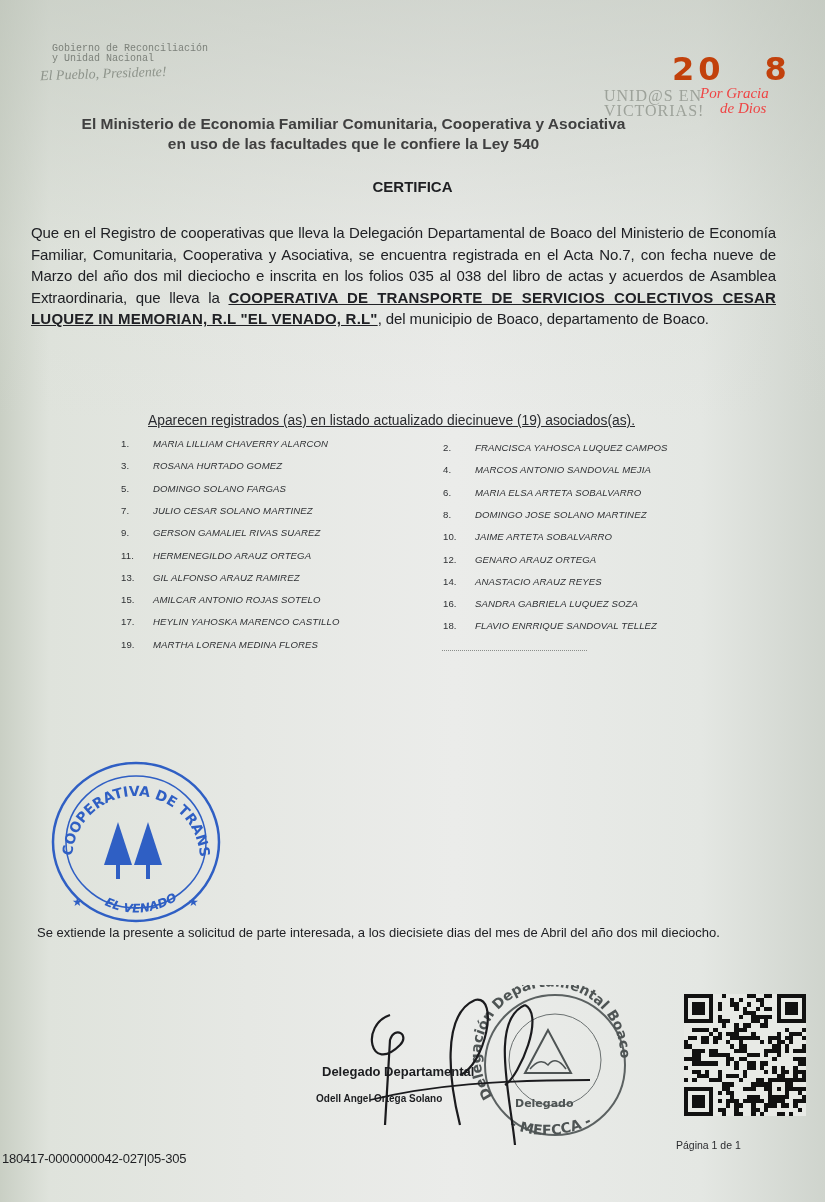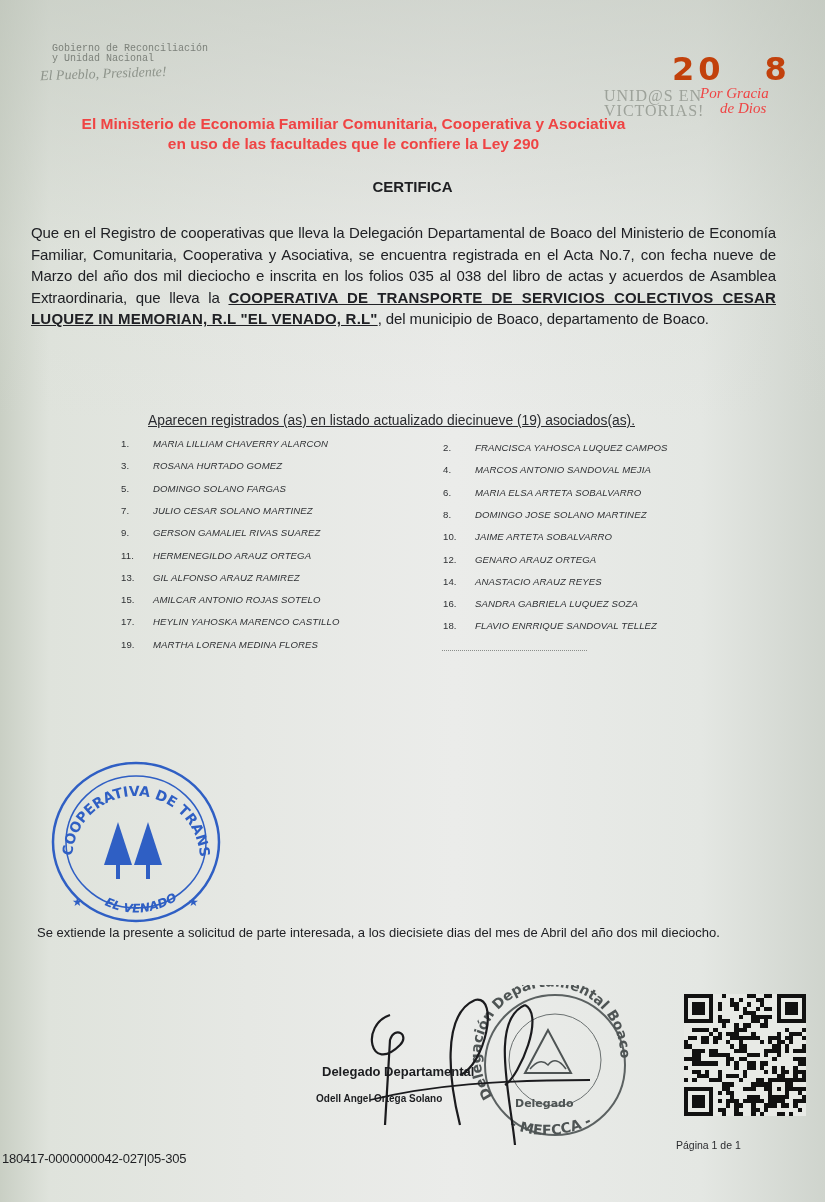--- a/index.html
+++ b/index.html
@@ -31,21 +31,21 @@
     .slogan {
       left:604px; top:88px; font-family:"Liberation Serif", serif; font-size:16px;
       line-height:15px; color:#9da29a; letter-spacing:1px;
     }
     .slogan-hand {
       left:700px; top:86px; font-family:"Liberation Serif", serif; font-style:italic;
       font-size:15px; line-height:15px; color:#ef4444;
     }
     .title {
       left:0; width:707px; text-align:center; font-weight:bold; font-size:15.5px;
-      line-height:19px; color:#ef4444;
+      line-height:19px; color:#404040;
     }
     .certifica { top:178px; left:0; width:825px; text-align:center; font-weight:bold; font-size:15px; }
     .body-para {
       left:31px; top:222px; width:745px; font-size:15px; line-height:21.6px;
       color:#202125; text-align:justify; letter-spacing:-0.1px;
     }
     .body-para b { text-decoration:underline; font-weight:bold; letter-spacing:0.2px; }
     .list-heading {
       left:148px; top:413px; font-size:13.8px; color:#2a2b2f; text-decoration:underline;
     }
@@ -90,21 +90,21 @@
 <div class="abs slogan">
   <div>UNID@S EN</div>
   <div>VICTORIAS!</div>
 </div>
 <div class="abs slogan-hand">
   <div>Por Gracia</div>
   <div style="margin-left:20px;">de Dios</div>
 </div>
 
 <div class="abs title" style="top:114px;">El Ministerio de Economia Familiar Comunitaria, Cooperativa y Asociativa</div>
-<div class="abs title" style="top:134px;">en uso de las facultades que le confiere la Ley 290</div>
+<div class="abs title" style="top:134px;">en uso de las facultades que le confiere la Ley 540</div>
 <div class="abs certifica">CERTIFICA</div>
 
 <div class="abs body-para"><span>Que en el Registro de cooperativas que lleva la Delegación Departamental de Boaco del Ministerio de Economía Familiar, Comunitaria, Cooperativa y Asociativa, se encuentra registrada en el Acta No.7, con fecha nueve de Marzo del año dos mil dieciocho e inscrita en los folios 035 al 038 del libro de actas y acuerdos de Asamblea Extraordinaria, que lleva la </span><b>COOPERATIVA DE TRANSPORTE DE SERVICIOS COLECTIVOS CESAR LUQUEZ IN MEMORIAN, R.L "EL VENADO, R.L"</b><span>, del municipio de Boaco, departamento de Boaco.</span></div>
 
 <div class="abs list-heading">Aparecen registrados (as) en listado actualizado diecinueve (19) asociados(as).</div>
 
 <div id="assoc-list">
     <div class="abs assoc" style="left: 121px; top: 438px; width: 300px; height: 14px;">
       <span class="num">1.</span>
       <span class="name">MARIA LILLIAM CHAVERRY ALARCON</span>

